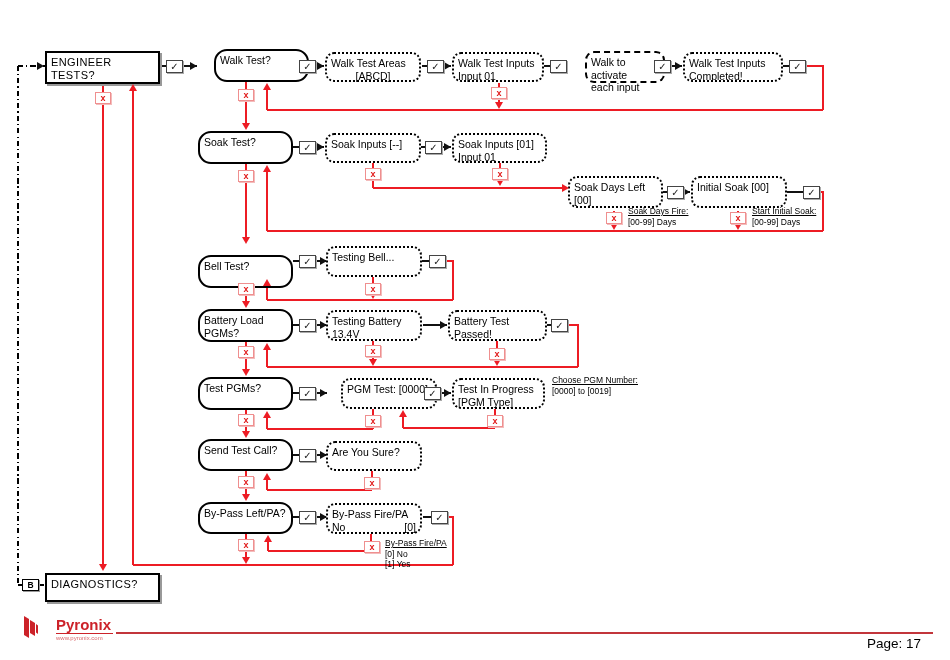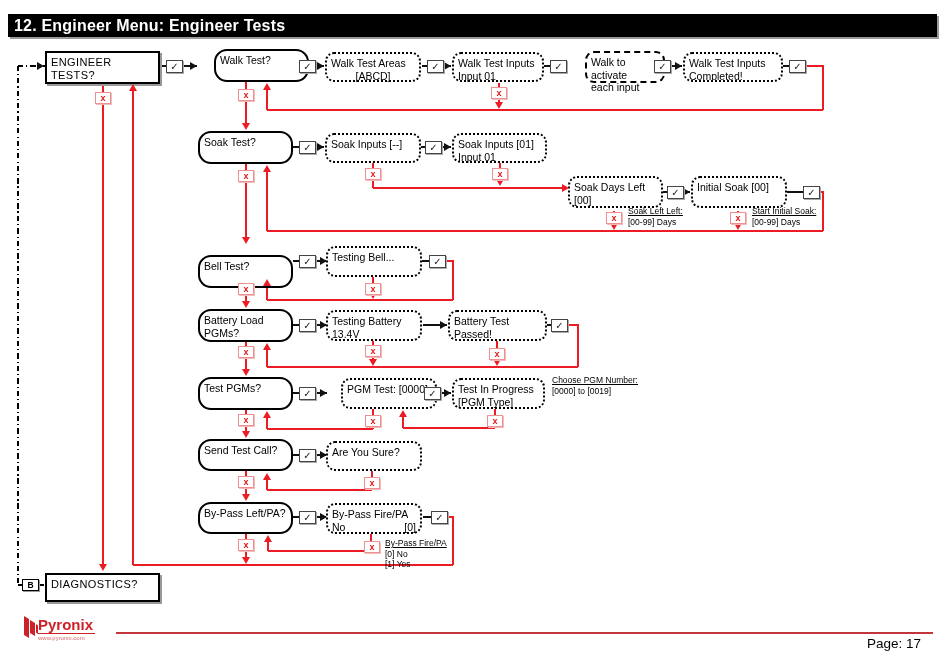--- a/index.html
+++ b/index.html
@@ -23,31 +23,28 @@
   .btn-x{width:16px;height:12px;border:1px solid #ef8f8f;box-shadow:1px 1px 0 #f3bcbc;
          font-size:9px;line-height:10px;font-weight:bold;color:#e01818;}
   .btn-b{width:17px;height:12px;border:1px solid #000;box-shadow:1px 1px 0 #999;
          font-size:8.5px;line-height:10px;font-weight:bold;color:#000;}
   .ann{position:absolute;font-size:8.5px;line-height:10.5px;z-index:4;white-space:nowrap;}
   .ann .t{text-decoration:underline;}
   .footline{position:absolute;left:30px;top:632px;width:903px;height:1.5px;background:#c2353b;}
   .logo{position:absolute;left:24px;top:616px;width:92px;background:#fff;z-index:5;}
   .logo .nm{color:#cc2229;font-weight:bold;font-size:15px;line-height:16px;border-bottom:1.5px solid #cc2229;display:inline-block;padding-right:2px;}
   .logo .sub{color:#d96a6e;font-size:6px;line-height:8px;}
-  .logorow{display:flex;align-items:flex-start;gap:0;}
+  .logorow{display:flex;align-items:flex-start;gap:18px;}
   .pagenum{position:absolute;left:867px;top:636px;font-size:13.5px;}
 </style>
 </head>
 <body>
 
 <div id="page">
 
-  <div class="titlebar">
-    <span>12. Engineer Menu: Engineer Tests</span>
-  </div>
 
   <div id="diagram">
 
     <div class="box term" style="left:45px;top:51px;width:115px;height:33px">
       <div>ENGINEER TESTS?</div>
     </div>
     <div class="box term" style="left:45px;top:573px;width:115px;height:29px">
       <div>DIAGNOSTICS?</div>
     </div>
 
@@ -127,21 +124,21 @@
     </div>
     <div class="box lcd" style="left:326px;top:503px;width:96px;height:31px">
       <div>By-Pass Fire/PA</div>
       <div class="split">
         <span>No</span>
         <span>[0]</span>
       </div>
     </div>
 
     <div class="ann" style="left:628px;top:206px">
-      <div class="t">Soak Left Left:</div>
+      <div class="t">Soak Days Fire:</div>
       <div>[00-99] Days</div>
     </div>
     <div class="ann" style="left:752px;top:206px">
       <div class="t">Start Initial Soak:</div>
       <div>[00-99] Days</div>
     </div>
     <div class="ann" style="left:552px;top:375px">
       <div class="t">Choose PGM Number:</div>
       <div>[0000] to [0019]</div>
     </div>

